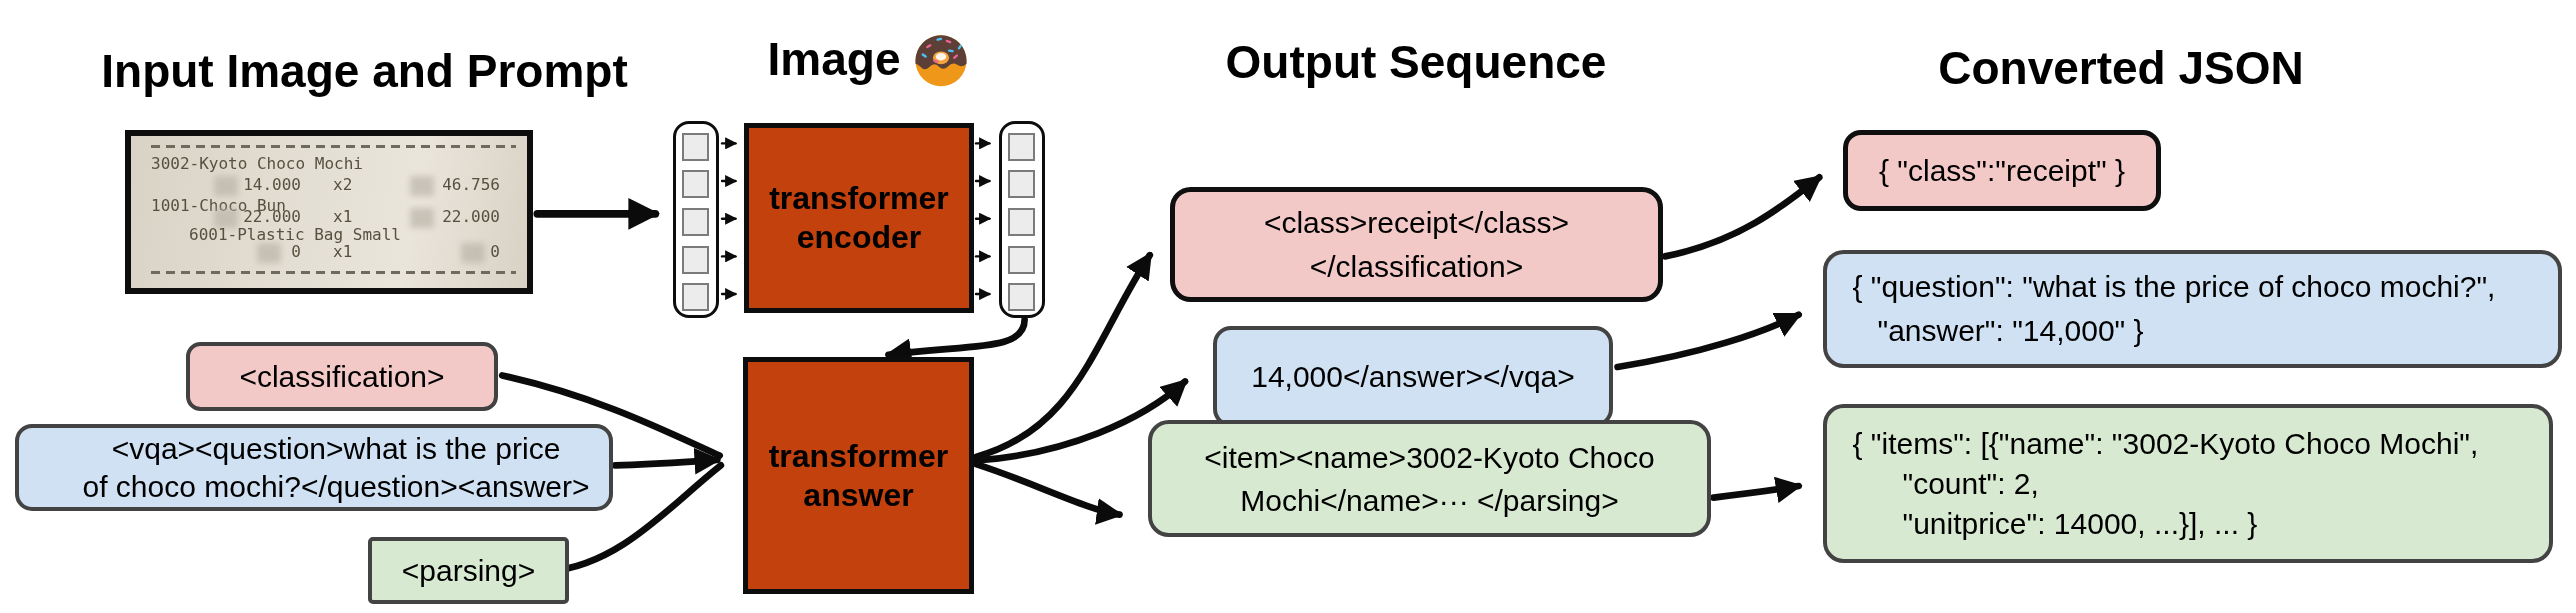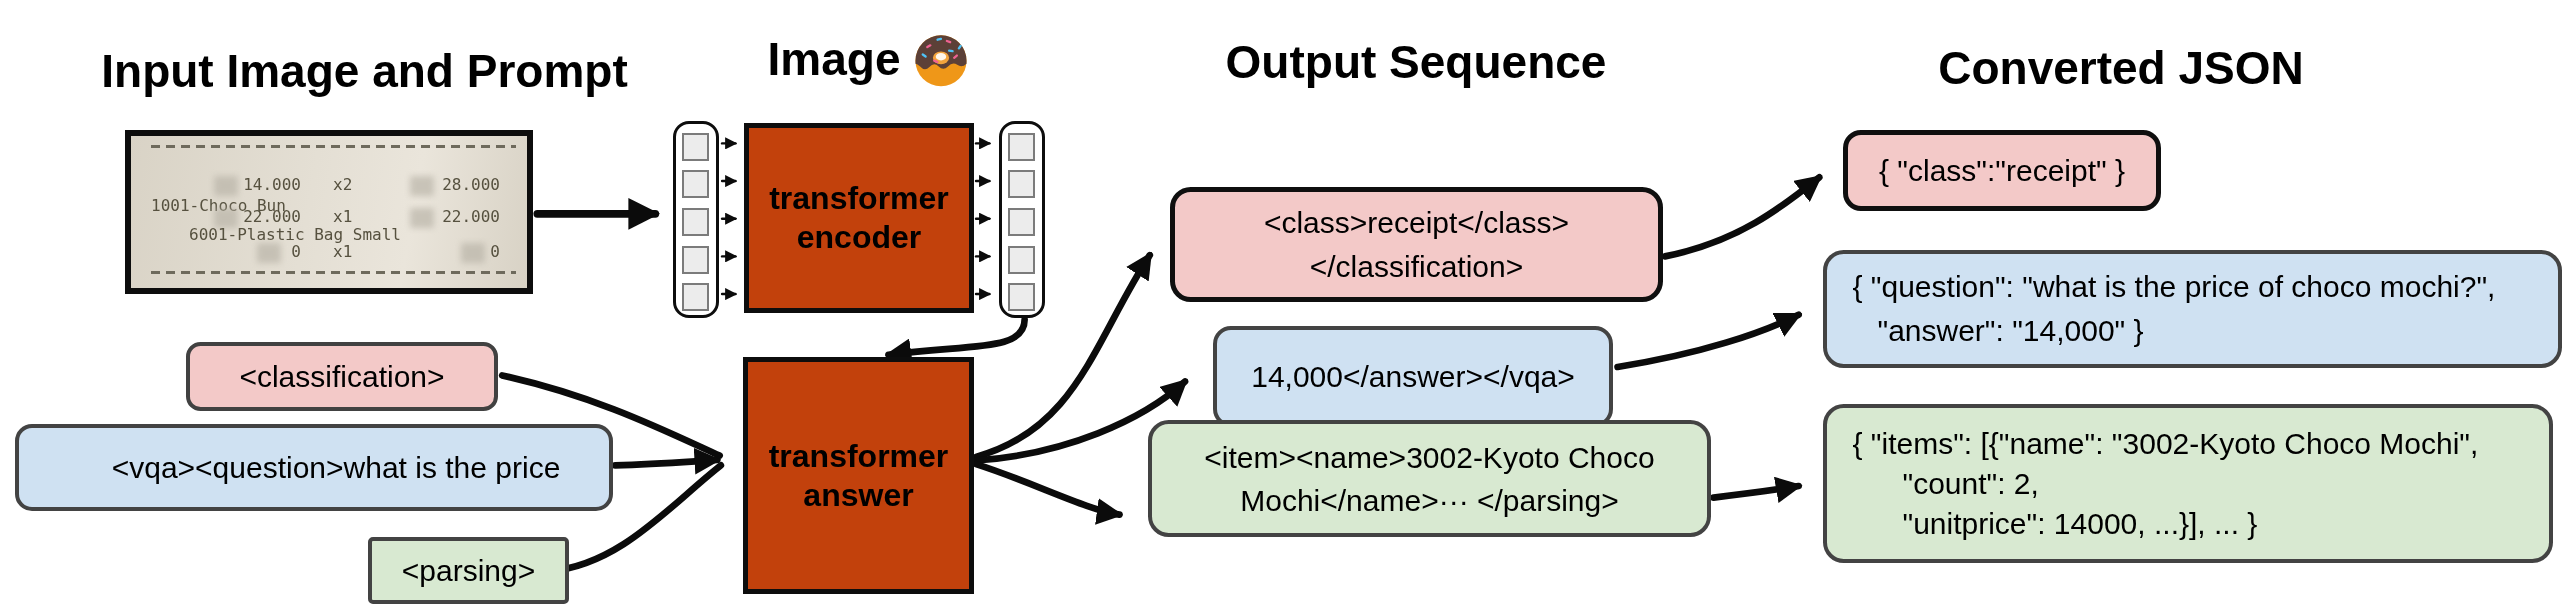--- a/index.html
+++ b/index.html
@@ -112,26 +112,29 @@
     </svg>
   </div>
 
   <div class="hdr" style="left:1191px;top:35px;width:450px;">Output Sequence</div>
 
   <div class="hdr" style="left:1896px;top:41px;width:450px;">Converted JSON</div>
 
   <div class="receipt">
     <div class="rc-sep" style="top:9px;"></div>
 
+    <div class="rc-row" style="top:18px;">
+        <span class="rc-name">3002-Kyoto Choco Mochi</span>
+      </div>
     <div class="rc-row" style="top:39px;text-decoration:underline;">
       <span class="blur" style="left:83px;"></span>
       <span class="rc-unit">14.000</span>
       <span class="rc-qty">x2</span>
       <span class="blur" style="left:279px;"></span>
-      <span class="rc-total">28.000</span>
+      <span class="rc-total">46.756</span>
     </div>
 
     <div class="rc-row" style="top:60px;">
         <span class="rc-name">1001-Choco Bun</span>
       </div>
     <div class="rc-row" style="top:71px;">
       <span class="blur" style="left:83px;"></span>
       <span class="rc-unit">22.000</span>
       <span class="rc-qty">x1</span>
       <span class="blur" style="left:279px;"></span>
@@ -177,20 +180,21 @@
     <div>transformer</div>
     <div>answer</div>
   </div>
 
   <div class="bx pink" style="left:186px;top:342px;width:312px;height:69px;border-radius:14.6px;">
     <div>&lt;classification&gt;</div>
   </div>
 
   <div class="bx blue lh62" style="left:15px;top:424px;width:598px;height:87px;border-radius:17px;padding-left:44px;">
     <div>&lt;vqa&gt;&lt;question&gt;what is the price</div>
+    <div>of choco mochi?&lt;/question&gt;&lt;answer&gt;</div>
   </div>
 
   <div class="bx green" style="left:348px;top:537px;width:201px;height:67px;border-radius:5px;margin-left:20px;">
     <div>&lt;parsing&gt;</div>
   </div>
 
   <div class="bx pink blackedge lh72" style="left:1170px;top:187px;width:493px;height:115px;border-radius:20.7px;">
     <div>&lt;class&gt;receipt&lt;/class&gt;</div>
     <div>&lt;/classification&gt;</div>
   </div>

